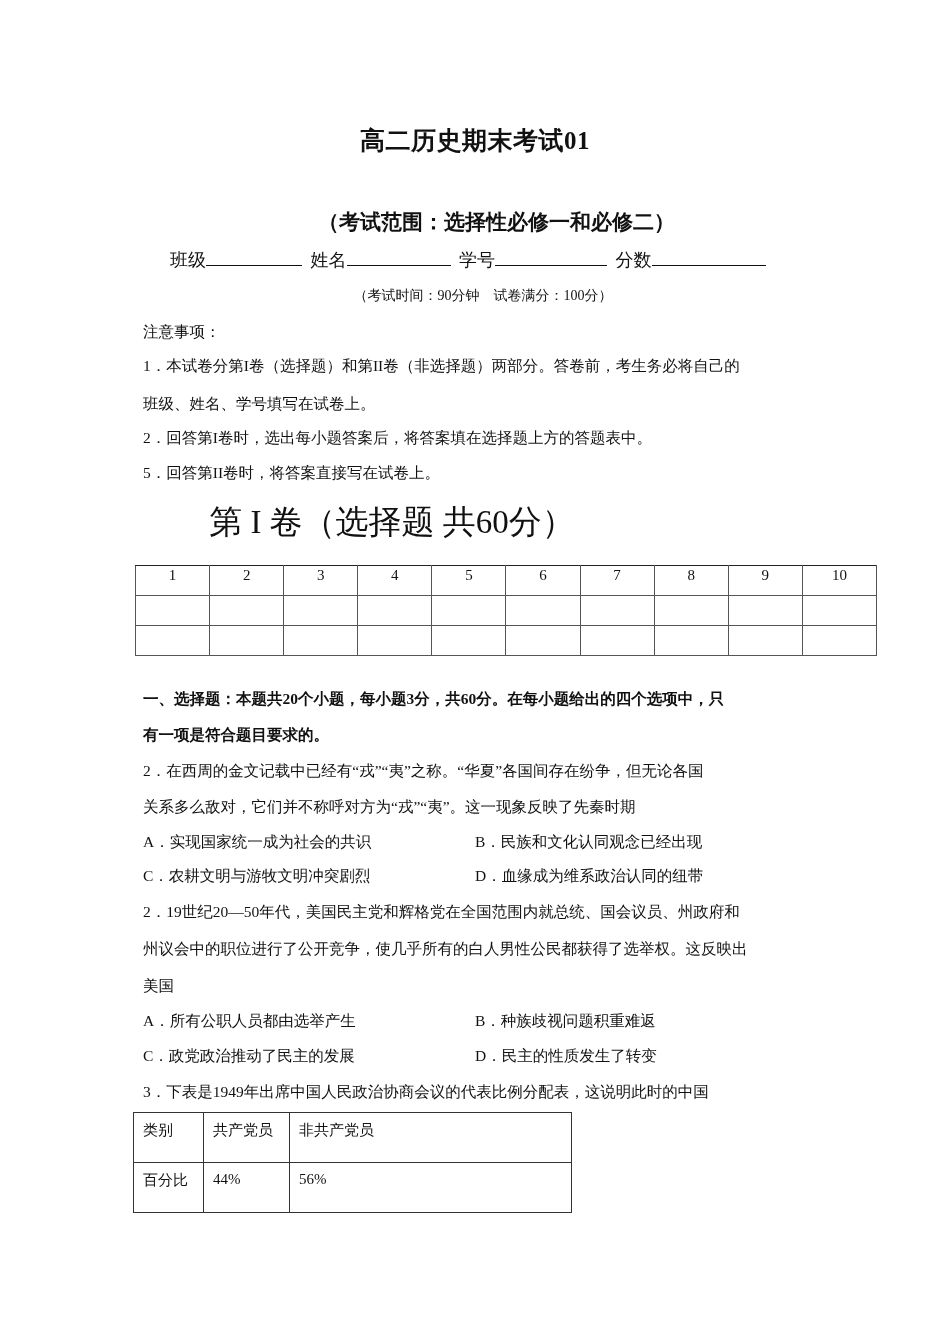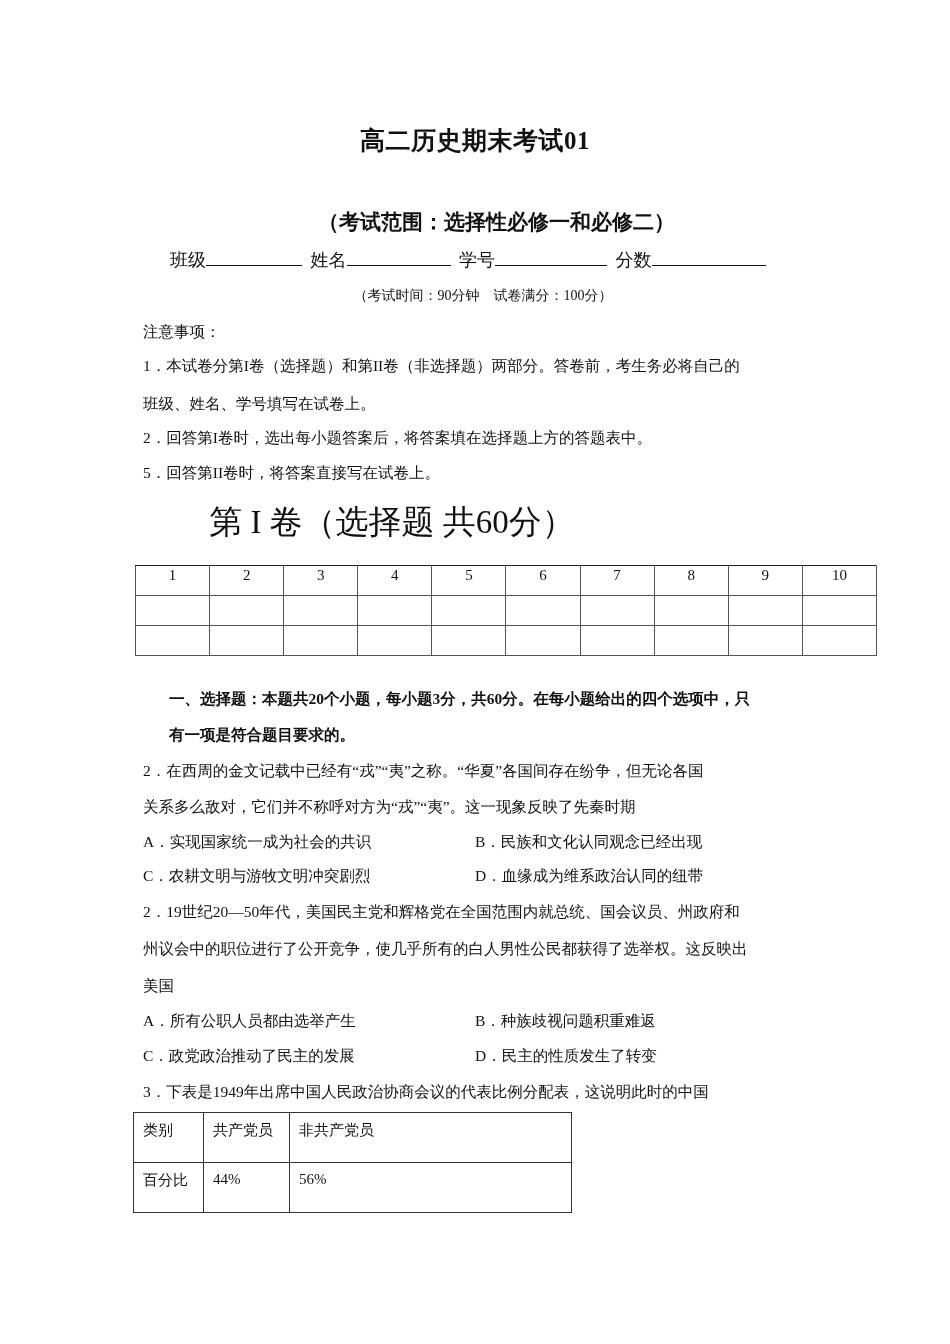--- a/index.html
+++ b/index.html
@@ -9,21 +9,21 @@
   .title { left: 0; width: 950px; top: 124px; text-align: center; font-size: 25px; font-weight: bold; letter-spacing: 0.5px; }
   .subtitle { left: 318px; top: 192px; font-size: 21px; font-weight: bold; margin-top: 16px; }
   .info-line { left: 170px; top: 247px; font-size: 18px; }
   .info-line .blank { display: inline-block; border-bottom: 1px solid #111; height: 18px; vertical-align: baseline; margin-right: 4px; }
   .time-line { left: 0; width: 950px; top: 287px; text-align: center; font-size: 14px; padding-left: 8px; }
   .body-text { left: 143px; font-size: 15.5px; }
   .section-title { left: 0; width: 784px; top: 500px; text-align: center; font-size: 33px; }
   table.answer { position: absolute; left: 135px; top: 565px; width: 742px; border-collapse: collapse; table-layout: fixed; }
   table.answer td { border: 1px solid #555; height: 28px; text-align: center; vertical-align: top; font-size: 15px; padding: 1px 0 0 0; }
   table.answer tr.num-row td { border-top: 1.5px solid #222; }
-  .bold { font-weight: bold; margin-left: 26px; }
+  .bold { font-weight: bold; }
   table.ratio { position: absolute; left: 133px; top: 1112px; width: 439px; border-collapse: collapse; table-layout: fixed; }
   table.ratio td { border: 1.5px solid #333; height: 41px; font-size: 15px; padding: 0 0 0 9px; vertical-align: top; padding-top: 8px; }
   .optB { left: 475px; }
 </style>
 </head>
 <body>
 
 <div class="abs title">高二历史期末考试01</div>
 <div class="abs subtitle">（考试范围：选择性必修一和必修二）</div>
 

